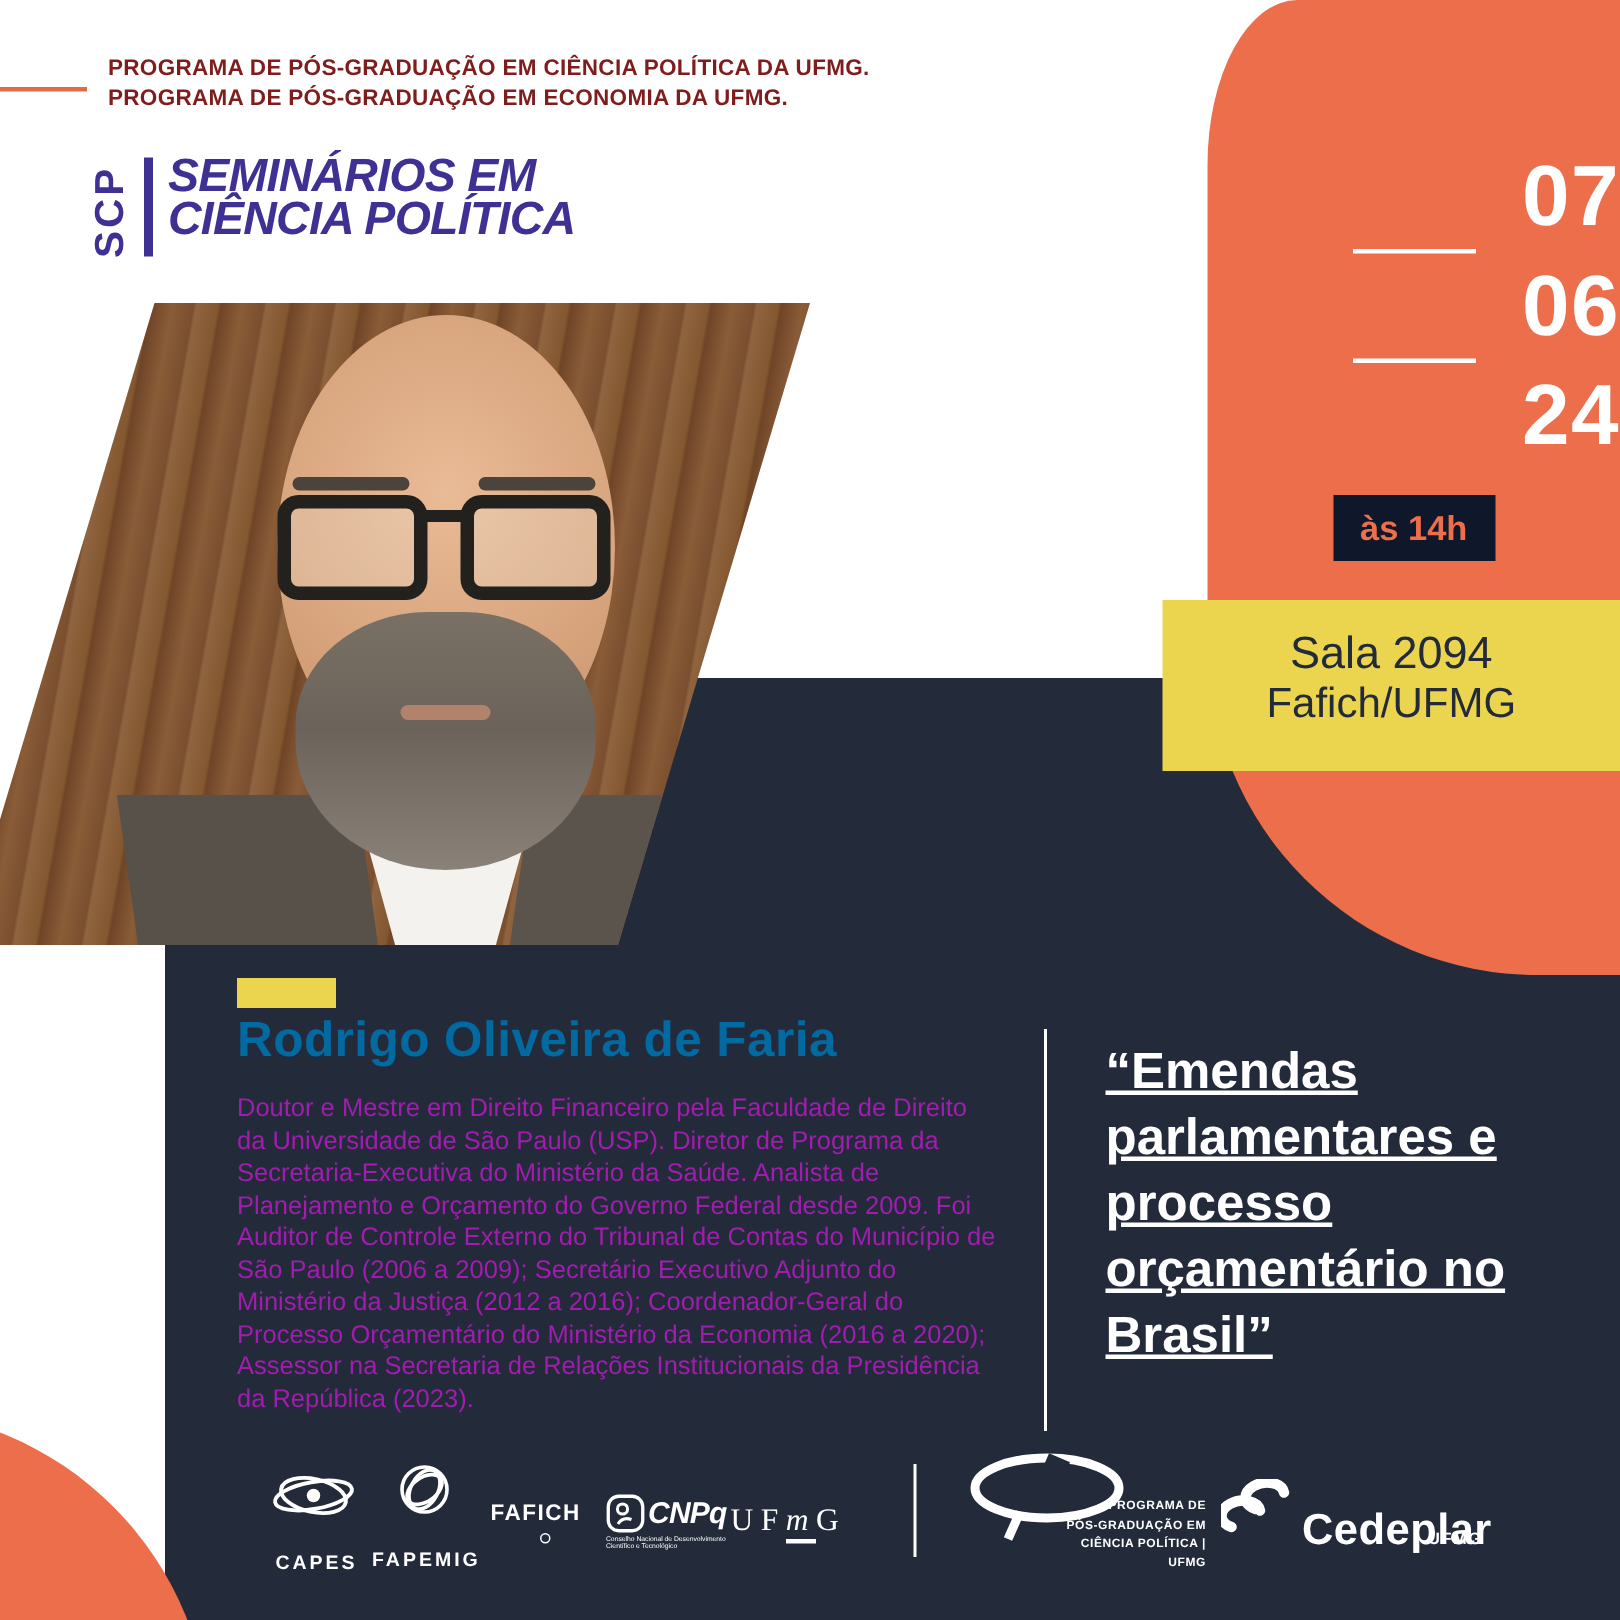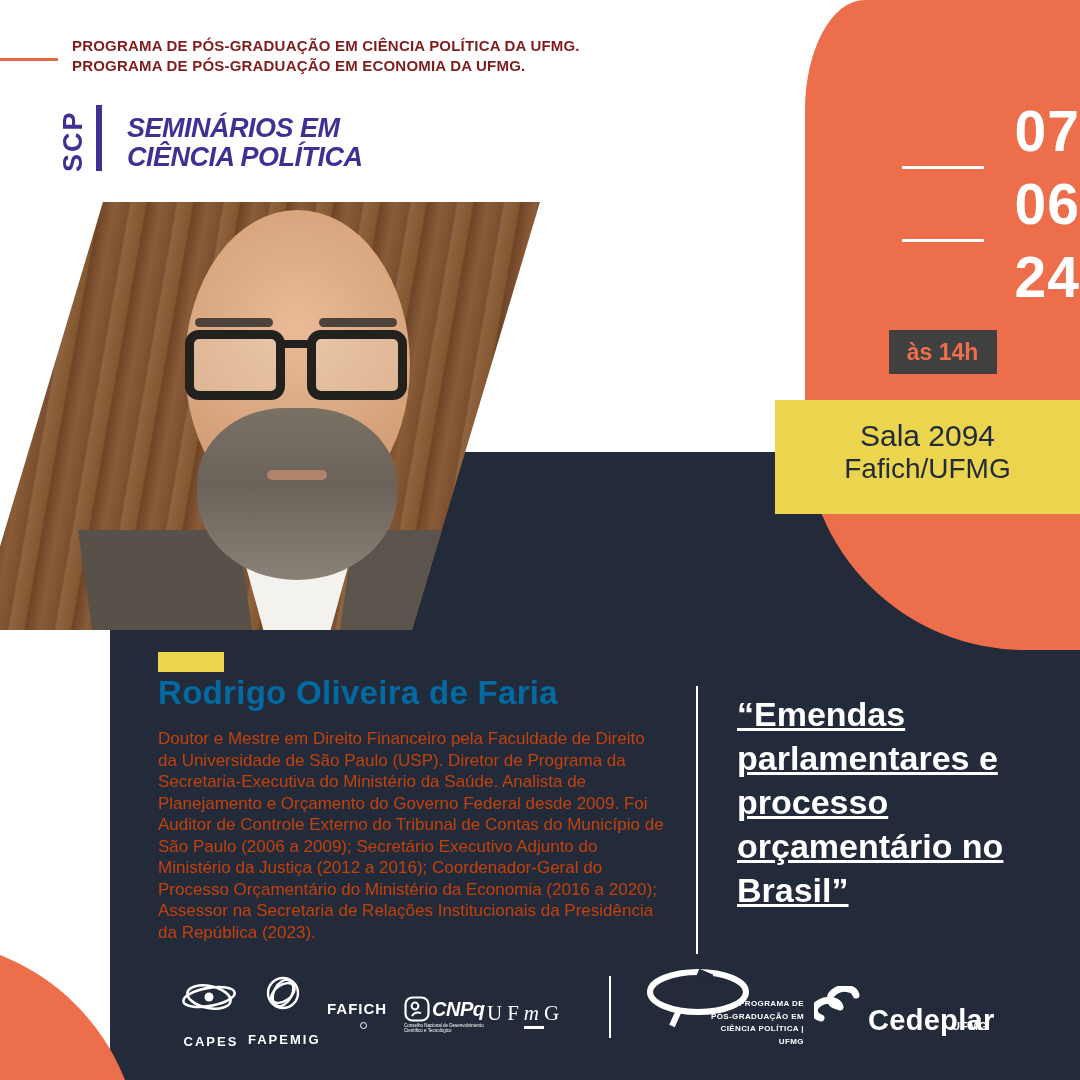--- a/index.html
+++ b/index.html
@@ -14,37 +14,37 @@
   .header-text{ position:absolute; left:72px; top:36px; color:#7f1d1d;
     font-size:15px; font-weight:bold; line-height:20px; letter-spacing:.2px; }
   
   .brand{ position:absolute; left:58px; top:102px; color:#3f3193; }
   .brand-acronym{
     position:absolute; left:0; top:4px; height:66px;
     writing-mode:vertical-rl; transform:rotate(180deg);
     font-size:27px; font-weight:bold; letter-spacing:2px; line-height:30px;
   }
   .brand-bar{ position:absolute; left:38px; top:3px; width:6px; height:66px; background:#3f3193; }
-  .brand-name{ position:absolute; left:54px; top:12px; font-size:27px; font-weight:bold;
-    font-style:italic; line-height:29px; letter-spacing:-.5px; white-space:nowrap;margin-left:15px; }
+  .brand-name{ position:absolute; left:54px; top:0; font-size:31px; font-weight:bold;
+    font-style:italic; line-height:29px; letter-spacing:-.5px; white-space:nowrap; }
   
   .navy-panel{ position:absolute; left:110px; top:452px; width:970px; height:628px; background:#232b3a; z-index:1; }
   .orange-blob{ position:absolute; left:805px; top:0; width:380px; height:650px; background:#ed6e4a;
     border-radius:60px 0 0 110px / 110px 0 0 110px; border-bottom-left-radius:220px; z-index:2; }
   .corner-circle{ position:absolute; left:-300px; top:940px; width:440px; height:440px;
     border-radius:50%; background:#ed6e4a; z-index:2; }
   .yellow-box{ position:absolute; left:775px; top:400px; width:305px; height:114px;
     background:#ebd54e; z-index:3; text-align:center; color:#232b3a; padding-top:19px; }
   .room{ font-size:30px; font-weight:normal; line-height:34px; }
   .building{ font-size:28px; line-height:32px; }
   
   .date-block{ position:absolute; left:0; top:104px; width:275px; text-align:right; color:#ffffff; }
   .date-num{ font-size:57px; font-weight:bold; line-height:54px; letter-spacing:1px; }
   .date-sep{ width:82px; height:3px; background:#ffffff; margin:8px auto; }
-  .time-box{ width:108px; height:44px; margin:26px auto 0; background:#404040;
+  .time-box{ width:108px; height:44px; margin:26px auto 0; background:#0f172a;
     display:flex; align-items:center; justify-content:center;
     color:#ed6e4a; font-size:23px; font-weight:bold; }
   
   .photo{ position:absolute; left:-25px; top:202px; width:565px; height:428px; z-index:4;
     clip-path:polygon(128px 0, 565px 0, 437px 428px, 0 428px);
     background:repeating-linear-gradient(100deg,#8a5c38 0px,#7a4f2f 14px,#8f6440 16px,#83572f 30px,#6f4527 32px,#8a5c38 46px);
     overflow:hidden; }
   .suit-left{ position:absolute; left:110px; top:328px; width:160px; height:100px; background:#57514a; transform:skewX(8deg); }
   .suit-right{ position:absolute; left:372px; top:328px; width:160px; height:100px; background:#5b544c; transform:skewX(-8deg); }
   .shirt{ position:absolute; left:262px; top:332px; width:120px; height:96px; background:#f4f2ee;
@@ -60,21 +60,21 @@
     background:rgba(240,235,225,.25); }
   .lens.l{ left:2px; } .lens.r{ left:124px; }
   .bridge{ position:absolute; left:98px; top:10px; width:30px; height:8px; background:#23211e; }
   .brow{ position:absolute; top:-12px; width:78px; height:9px; border-radius:5px; background:#4c443c; }
   .brow.l{ left:12px; } .brow.r{ left:136px; }
   
   .tag{ position:absolute; left:158px; top:652px; width:66px; height:20px; background:#ebd54e; z-index:5; }
   .speaker-name{ position:absolute; left:158px; top:674px; z-index:5; color:#0369a1;
     font-size:33px; font-weight:bold; letter-spacing:.3px; }
   .speaker-bio{ position:absolute; left:158px; top:728px; width:510px; z-index:5;
-    color:#c2410c; font-size:17px; line-height:21.5px; }
+    color:#a21caf; font-size:17px; line-height:21.5px; }
   .quote-divider{ position:absolute; left:696px; top:686px; width:2px; height:268px; background:#ffffff; z-index:5; }
   .talk-quote{ position:absolute; left:737px; top:692px; width:268px; z-index:5;
     color:#ffffff; font-size:34px; font-weight:bold; line-height:44px;text-decoration:underline; }
   
   .footer{ position:absolute; left:0; top:960px; width:1080px; height:120px; z-index:5; color:#ffffff; }
   .logo{ position:absolute; text-align:center; }
   .logo-label{ font-size:13px; font-weight:bold; letter-spacing:2px; margin-top:18px; }
   .capes{ left:180px; top:22px; width:62px; }
   .fapemig{ left:248px; top:14px; width:70px; }
   .fafich{ left:327px; top:40px; font-size:15px; font-weight:bold; letter-spacing:1px; }

